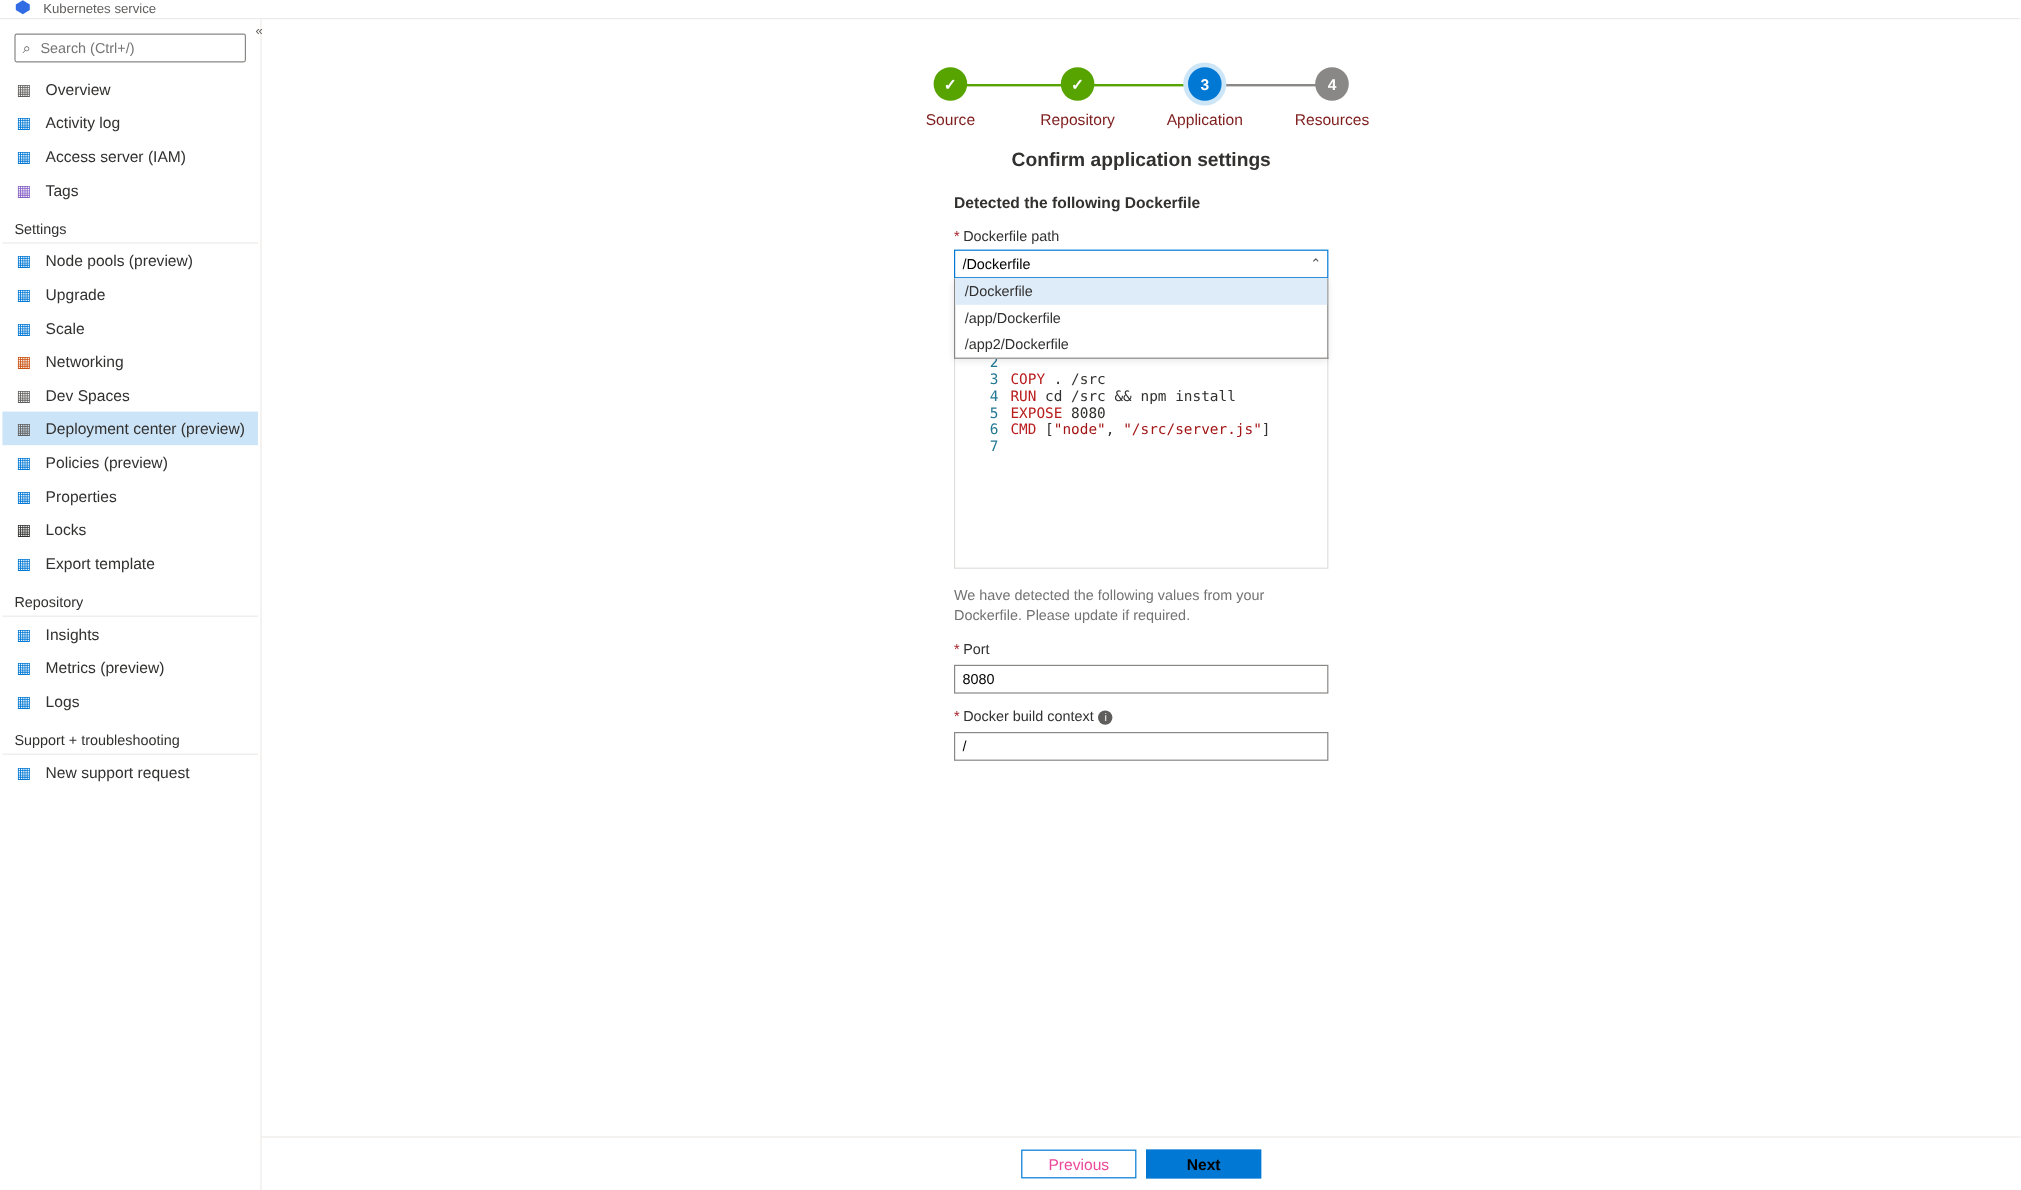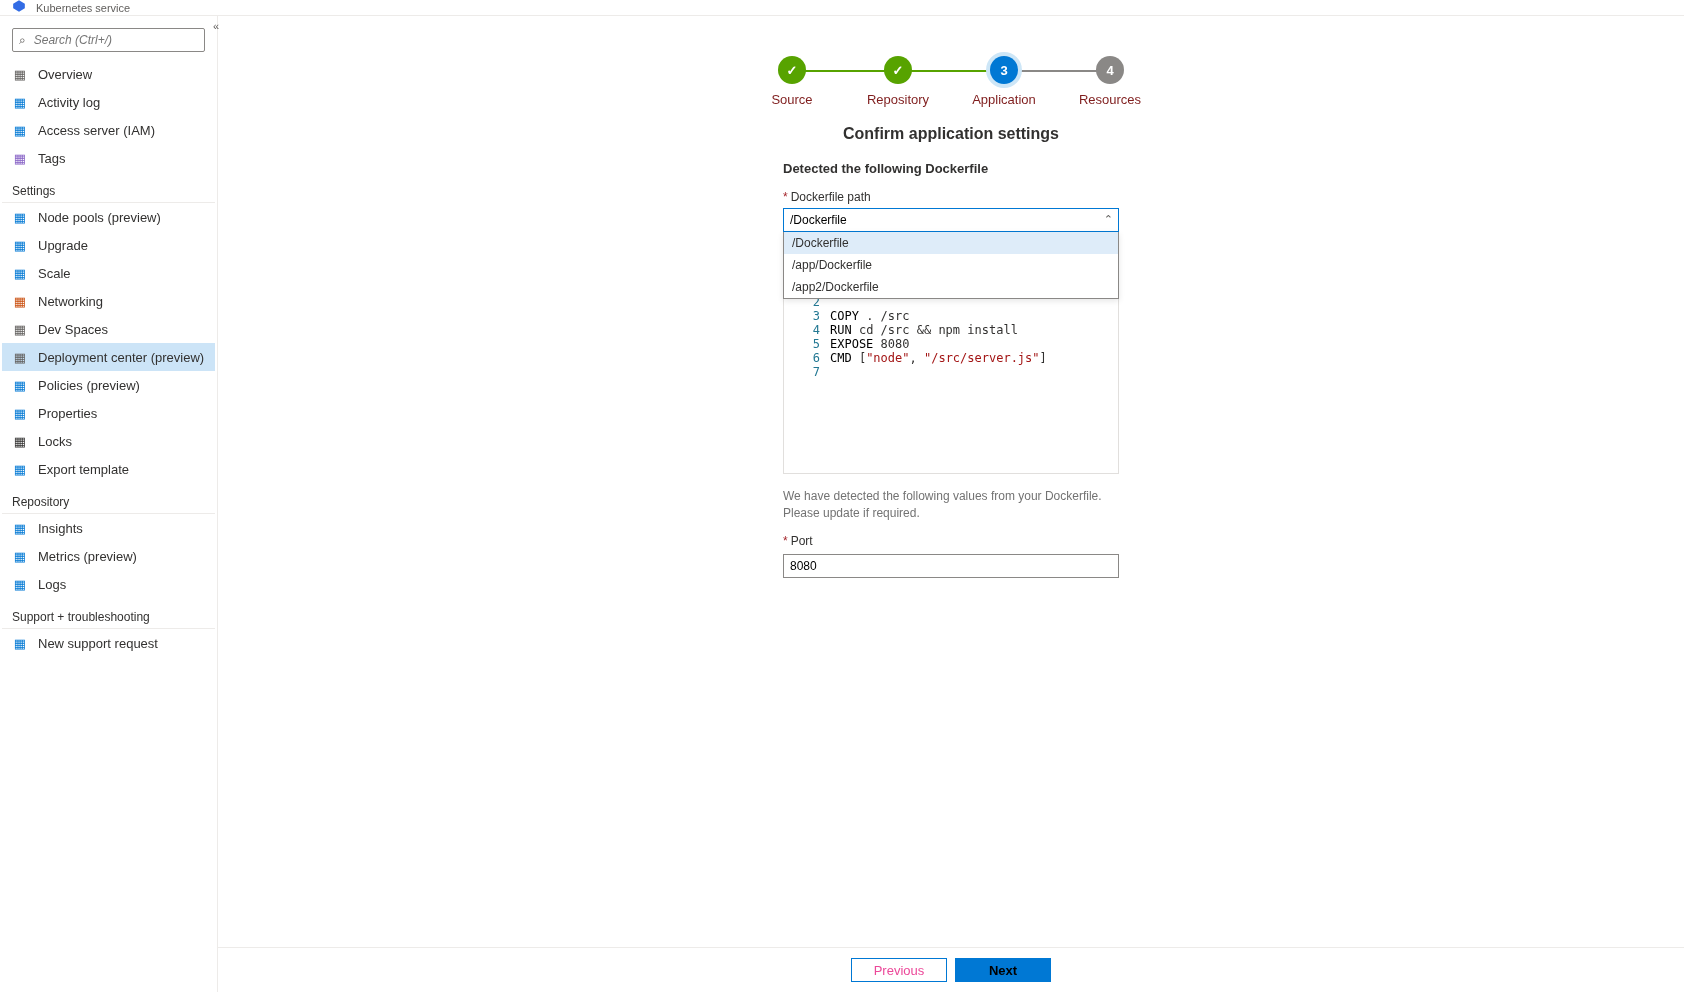--- a/index.html
+++ b/index.html
@@ -4,53 +4,53 @@
 <style>
   * { box-sizing: border-box; }
   body { margin: 0; font-family: "Segoe UI", Arial, sans-serif; font-size: 13px; color: #323130; background: #fff; }
   .topbar { display: flex; align-items: center; height: 16px; padding: 0 0 0 10px; border-bottom: 1px solid #edebe9; gap: 8px; }
   .topbar svg { width: 18px; height: 14px; }
   .topbar-label { font-size: 11px; color: #605e5c; }
   .layout { display: flex; height: 976px; }
   .sidebar { width: 218px; border-right: 1px solid #edebe9; padding: 8px 2px 0 2px; position: relative; }
   .collapse { position: absolute; top: 4px; right: -2px; font-size: 11px; color: #605e5c; cursor: pointer; }
   .searchbox { display: flex; align-items: center; border: 1px solid #8a8886; border-radius: 2px; height: 24px; margin: 4px 10px 8px 10px; padding: 0 6px; gap: 6px; }
-  .searchbox input { border: none; outline: none; flex: 1; font-size: 12px; font-style: italic; color: #8b5cf6; }
+  .searchbox input { border: none; outline: none; flex: 1; font-size: 12px; color: #8b5cf6; }
   .nav-title { font-size: 12px; color: #323130; padding: 6px 10px 4px 10px; border-bottom: 1px solid #edebe9; margin-top: 6px; }
   .nav-item { display: flex; align-items: center; gap: 10px; padding: 6px 10px; cursor: pointer; font-size: 13px; color: #323130; }
   .nav-item.active { background: #cce4f7; }
   .nav-icon { width: 16px; height: 16px; display: flex; align-items: center; justify-content: center; font-size: 13px; }
   .main { flex: 1; position: relative; }
   .wizard { margin: 40px auto 0 auto; width: 700px; }
   .steps { display: flex; align-items: flex-start; justify-content: center; gap: 0; margin-bottom: 18px; }
   .step { display: flex; flex-direction: column; align-items: center; width: 106px; position: relative; }
   .step-circle { width: 28px; height: 28px; border-radius: 50%; display: flex; align-items: center; justify-content: center; color: #fff; font-size: 13px; font-weight: 600; z-index: 2; }
   .step.done .step-circle { background: #57a300; }
   .step.current .step-circle { background: #0078d4; box-shadow: 0 0 0 4px #cde6f7; }
   .step.todo .step-circle { background: #8a8886; }
   .step-label { margin-top: 8px; font-size: 13px; color: #7f1d1d; }
   .step-line { position: absolute; top: 14px; height: 2px; width: 106px; left: 53px; z-index: 1; }
   .step-line.green { background: #57a300; }
   .step-line.gray { background: #8a8886; }
   .page-h { text-align: center; font-size: 16px; font-weight: 600; margin: 10px 0 18px 0; }
-  .content { width: 336px; margin: 0 auto; }
+  .content { width: 312px; margin: 0 auto; }
   .detected { font-size: 13px; font-weight: 600; margin-bottom: 14px; margin-left: 0; }
   .field-label { font-size: 12px; margin-bottom: 4px; }
   .req { color: #a4262c; margin-right: 3px; }
   .combo { position: relative; }
   .combo-input { width: 100%; height: 24px; border: 1px solid #0078d4; padding: 0 24px 0 6px; font-size: 12px; outline: none; }
   .combo-chevron { position: absolute; right: 6px; top: 5px; font-size: 11px; color: #605e5c; pointer-events: none; }
   .combo-list { position: absolute; top: 24px; left: 0; right: 0; background: #fff; border: 1px solid #8a8886; border-top: none; box-shadow: 0 2px 6px rgba(0,0,0,0.1); z-index: 10; }
   .combo-opt { padding: 4px 8px; font-size: 12px; cursor: pointer; }
   .combo-opt.sel { background: #deecf9; }
   .code-editor { margin-top: 62px; border: 1px solid #e1dfdd; height: 180px; font-family: "Consolas", monospace; font-size: 12px; background: #fff; overflow: hidden; }
   .code-line { display: flex; }
   .gutter { width: 46px; text-align: right; padding-right: 10px; color: #237893; user-select: none; }
   .code-text { white-space: pre; }
-  .kw { color: #000000; }
+  .kw { color: #b91c1c; }
   .str { color: #a31515; }
   .help-text { font-size: 12px; color: #737373; margin-top: 14px; line-height: 1.4; }
   .txt-input { width: 100%; height: 24px; border: 1px solid #8a8886; padding: 0 6px; font-size: 12px; outline: none; margin-top: 2px; }
   .info-icon { display: inline-flex; align-items: center; justify-content: center; width: 12px; height: 12px; border-radius: 50%; background: #605e5c; color: #fff; font-size: 9px; margin-left: 4px; }
   .footer { position: absolute; bottom: 0; left: 0; right: 0; border-top: 1px solid #edebe9; padding: 10px 0; display: flex; justify-content: center; gap: 8px; }
   .btn { min-width: 96px; height: 24px; font-size: 13px; border-radius: 0; cursor: pointer; }
   .btn-secondary { background: #fff; border: 1px solid #0078d4; color: #ec4899; }
   .btn-primary { background: #0078d4; border: 1px solid #0078d4; color: #000000; font-weight: 600; }
 </style>
 </head>
@@ -221,20 +221,26 @@
 
         <div class="help-text">We have detected the following values from your Dockerfile. Please update if required.</div>
 
         <div style="margin-top:12px;">
           <div class="field-label">
             <span class="req">*</span><span>Port</span>
           </div>
           <input class="txt-input" type="text" value="8080" style="">
         </div>
 
+        <div style="margin-top:12px;">
+          <div class="field-label">
+            <span class="req">*</span><span>Docker build context</span><span class="info-icon">i</span>
+          </div>
+          <input class="txt-input" type="text" value="/" style="">
+        </div>
       </div>
     </div>
 
     <div class="footer">
       <button class="btn btn-secondary">Previous</button>
       <button class="btn btn-primary">Next</button>
     </div>
   </div>
 </div>
 

